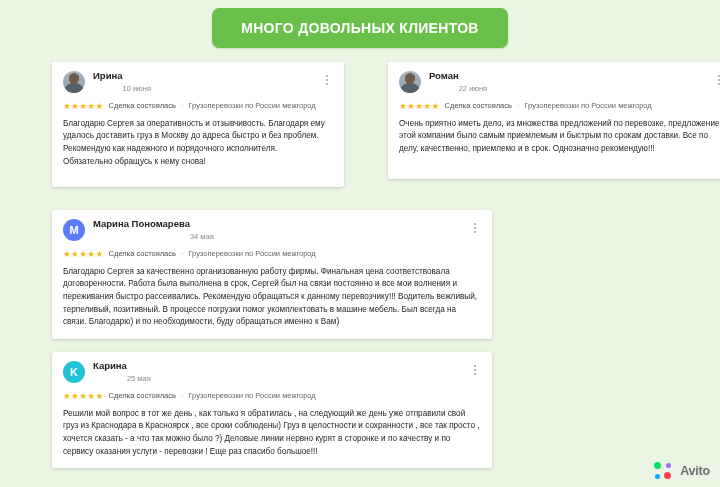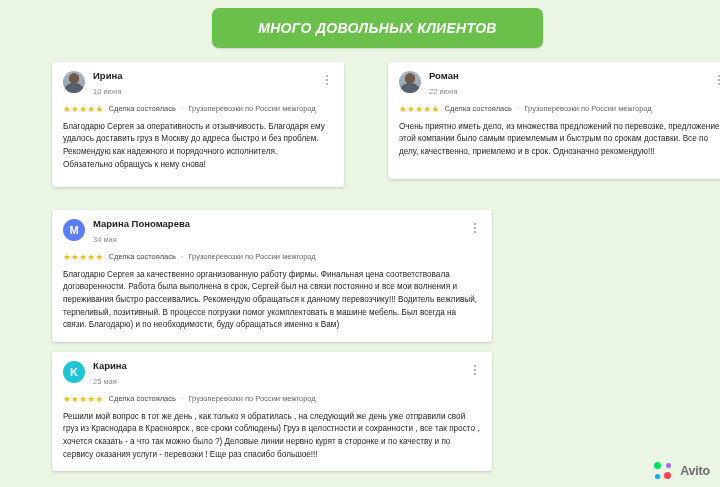--- a/index.html
+++ b/index.html
@@ -18,29 +18,28 @@
     position: relative;
     width: 720px;
     height: 487px;
   }
 
   
   .banner {
     position: absolute;
     left: 212px;
     top: 8px;
-    width: 331px;
+    width: 296px;
     height: 40px;
     background: #6bbf4b;
     border-radius: 7px;
     display: flex;
     align-items: center;
     justify-content: center;
     box-shadow: 0 1px 2px rgba(0,0,0,0.12);
-    font-style: italic;
   }
   .banner-text {
     color: #ffffff;
     font-size: 14px;
     font-weight: bold;
     letter-spacing: 0.3px;
     text-transform: uppercase;
     white-space: nowrap;
   }
 
@@ -81,33 +80,34 @@
     width: 22px;
     height: 22px;
     background:
       radial-gradient(circle at 50% 34%, #6f5a49 0 5px, transparent 5.5px),
       radial-gradient(circle at 50% 105%, #55626e 0 11px, transparent 11.5px),
       linear-gradient(#a8b4bf, #94a2ae);
   }
   .name-block {
     margin-left: 8px;
     display: flex;
-    flex-direction: column;
+    flex-direction: row;
     justify-content: center;
     line-height: 1.15;
+    text-align: center;
   }
   .reviewer-name {
     font-size: 9.5px;
     font-weight: bold;
     color: #222222;
   }
   .review-date {
     font-size: 7.5px;
     color: #8a8a8a;
-    margin-top: 6px;
+    margin-top: 14px;
   }
   .kebab {
     position: absolute;
     right: 0;
     top: 2px;
     width: 12px;
     height: 14px;
     display: flex;
     flex-direction: column;
     align-items: center;

